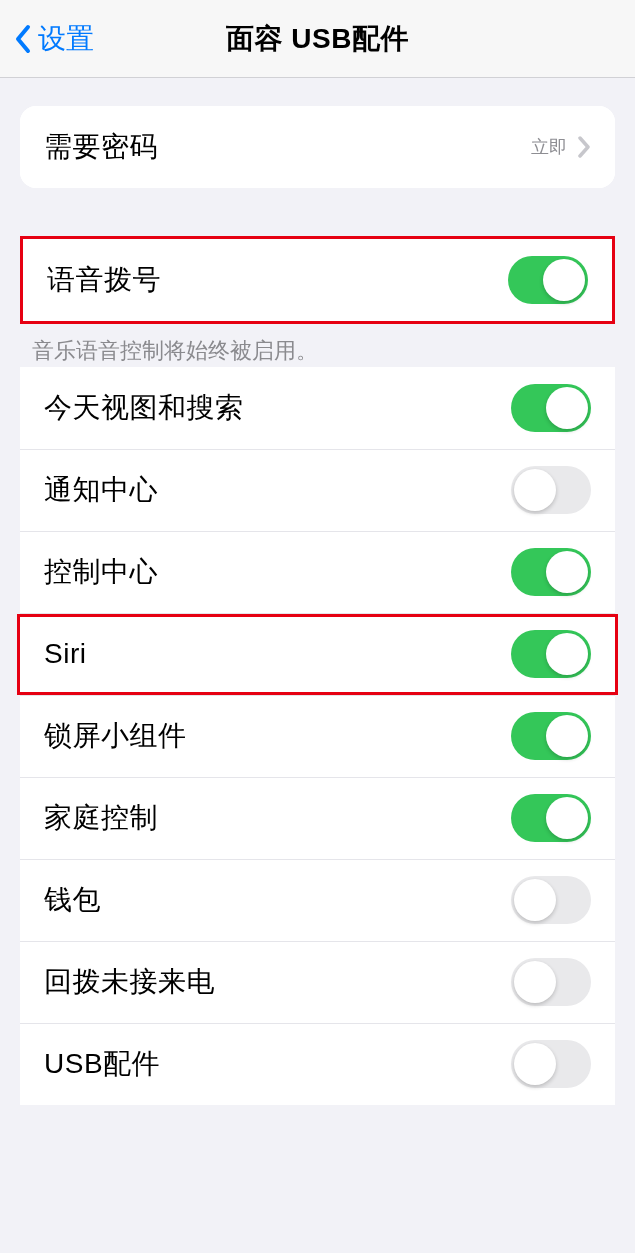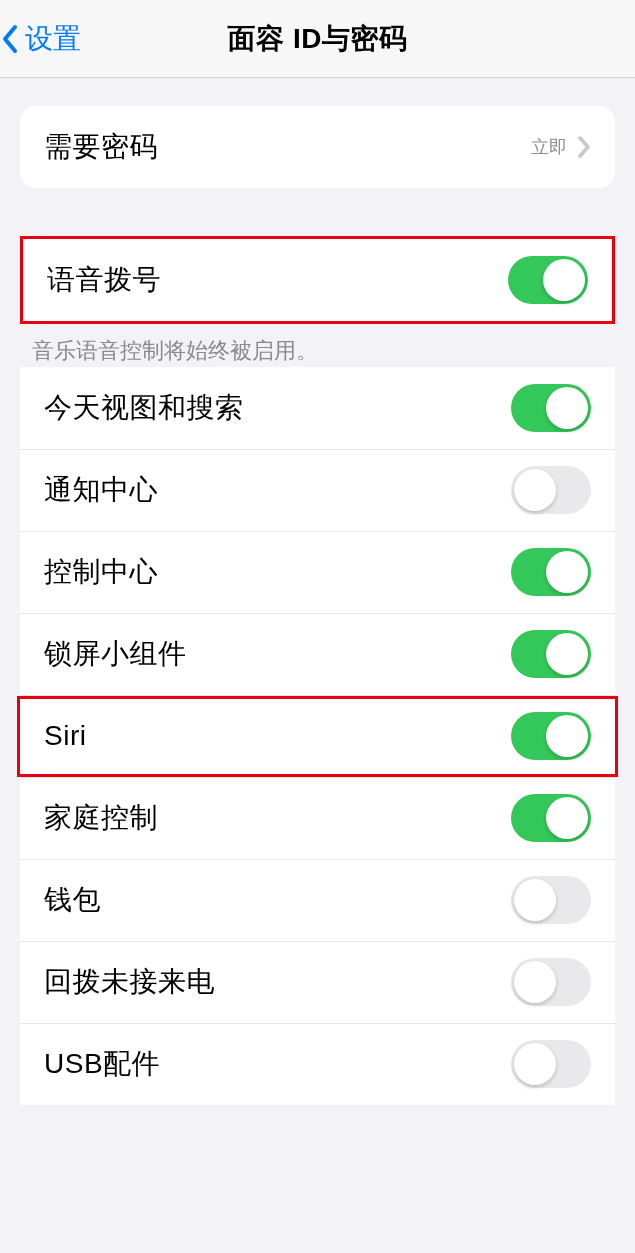--- a/index.html
+++ b/index.html
@@ -19,21 +19,21 @@
       height: 78px;
       background: #f7f7f7;
       border-bottom: 1px solid #d1d1d5;
       display: flex;
       align-items: center;
       position: relative;
     }
     .back-button {
       display: flex;
       align-items: center;
-      padding-left: 1px;
+      padding-left: 14px;
       color: #007aff;
       font-size: 28px;
       cursor: pointer;
     }
     .back-chevron {
       width: 18px;
       height: 30px;
       margin-right: 6px;
     }
     .header-title {
@@ -164,21 +164,21 @@
 </head>
 <body>
 
 <div class="header">
   <div class="back-button">
     <svg class="back-chevron" viewBox="0 0 18 30">
       <path d="M14 3 L4 15 L14 27" fill="none" stroke="#007aff" stroke-width="4" stroke-linecap="round" stroke-linejoin="round"></path>
     </svg>
     <span>设置</span>
   </div>
-  <div class="header-title">面容 ID与密码</div>
+  <div class="header-title">面容 USB配件</div>
 </div>
 
 <div class="content">
 
   <div class="group">
     <div class="group-inner">
       <div class="row">
         <span class="row-label">需要密码</span>
         <div class="row-right">
           <span class="row-value">立即</span>
@@ -215,33 +215,33 @@
         <div class="toggle off">
           <div class="toggle-knob"></div>
         </div>
       </div>
       <div class="row" style="border-top: 1px solid rgb(229, 229, 234);">
         <span class="row-label">控制中心</span>
         <div class="toggle on">
           <div class="toggle-knob"></div>
         </div>
       </div>
-      <div class="row" style="border-top: 1px solid rgb(229, 229, 234);">
-        <span class="row-label">锁屏小组件</span>
-        <div class="toggle on">
-          <div class="toggle-knob"></div>
-        </div>
-      </div>
       <div class="row highlighted-row" style="border-top: 1px solid rgb(229, 229, 234);">
         <span class="row-label">Siri</span>
         <div class="toggle on">
           <div class="toggle-knob"></div>
         </div>
       </div>
       <div class="row" style="border-top: 1px solid rgb(229, 229, 234);">
+        <span class="row-label">锁屏小组件</span>
+        <div class="toggle on">
+          <div class="toggle-knob"></div>
+        </div>
+      </div>
+      <div class="row" style="border-top: 1px solid rgb(229, 229, 234);">
         <span class="row-label">家庭控制</span>
         <div class="toggle on">
           <div class="toggle-knob"></div>
         </div>
       </div>
       <div class="row" style="border-top: 1px solid rgb(229, 229, 234); text-align: center;">
         <span class="row-label">钱包</span>
         <div class="toggle off">
           <div class="toggle-knob"></div>
         </div>

